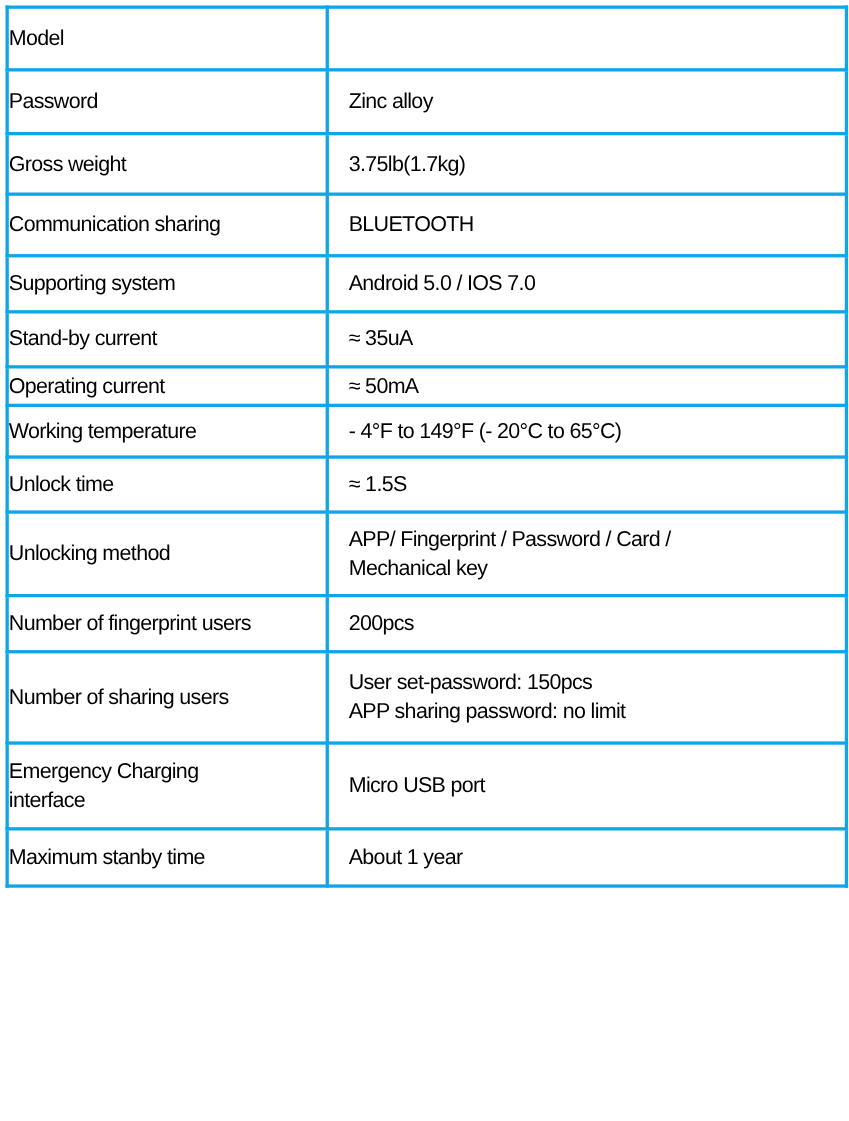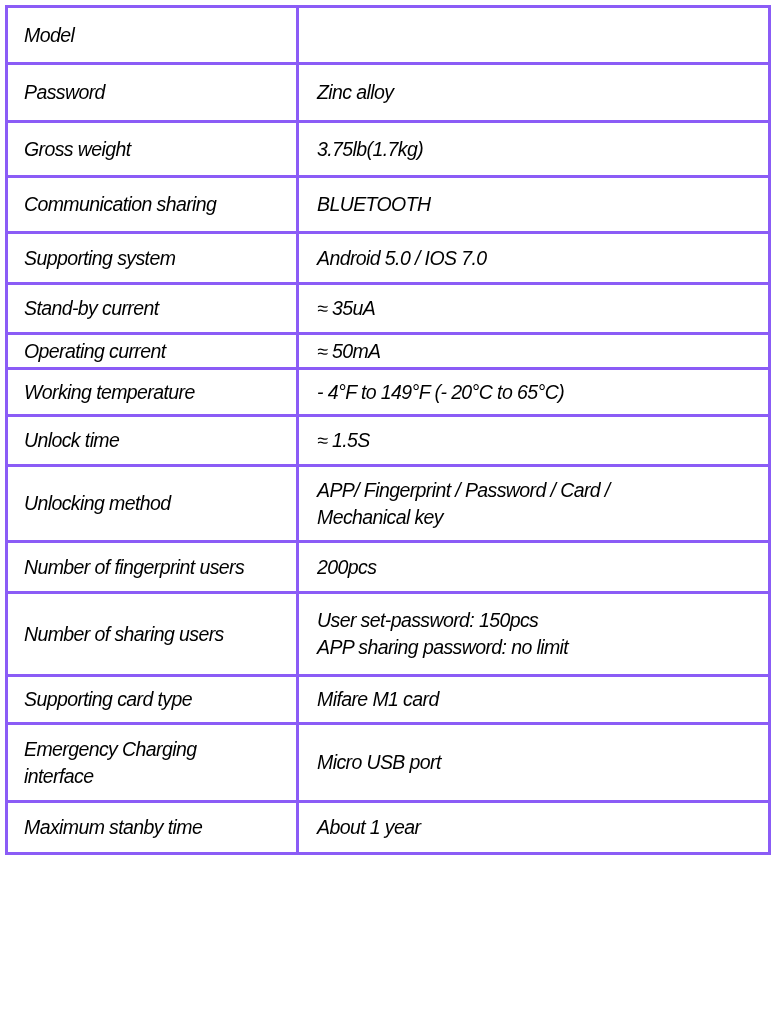--- a/index.html
+++ b/index.html
@@ -4,23 +4,22 @@
 <style>
   html, body { margin:0; padding:0; background:#ffffff; }
   body { width:772px; height:1019px; position:relative; overflow:hidden; }
   .spec-table {
     position:absolute; left:5px; top:5px; width:763px;
     border-collapse:collapse; table-layout:fixed;
     font-family:"Liberation Sans", sans-serif; font-size:19.5px; color:#000;
     letter-spacing:-0.6px;
   }
   .spec-table td {
-    border:3px solid #8b5cf6; padding:0 0 0 16px; vertical-align:middle;
+    border:3px solid #0ea5e9; padding:0 0 0 0; vertical-align:middle;
     line-height:27px;
-    font-style:italic;
   }
   .spec-table td.val { padding-left:18px; }
   .spec-table col.c1 { width:291px; }
   .spec-table col.c2 { width:472px; }
   .ml { white-space:pre-line; }
 </style>
 </head>
 <body>
 
 <table class="spec-table">
@@ -72,24 +71,20 @@
       </tr>
     <tr style="height:51px">
         <td>Number of fingerprint users</td>
         <td class="val">200pcs</td>
       </tr>
     <tr style="height:83px">
         <td>Number of sharing users</td>
         <td class="val ml">User set-password: 150pcs
 APP sharing password: no limit</td>
       </tr>
-    <tr style="height:48px">
-        <td>Supporting card type</td>
-        <td class="val">Mifare M1 card</td>
-      </tr>
     <tr style="height:78px">
         <td class="ml">Emergency Charging
 interface</td>
         <td class="val">Micro USB port</td>
       </tr>
     <tr style="height:52px">
         <td>Maximum stanby time</td>
         <td class="val">About 1 year</td>
       </tr>
   </tbody>

